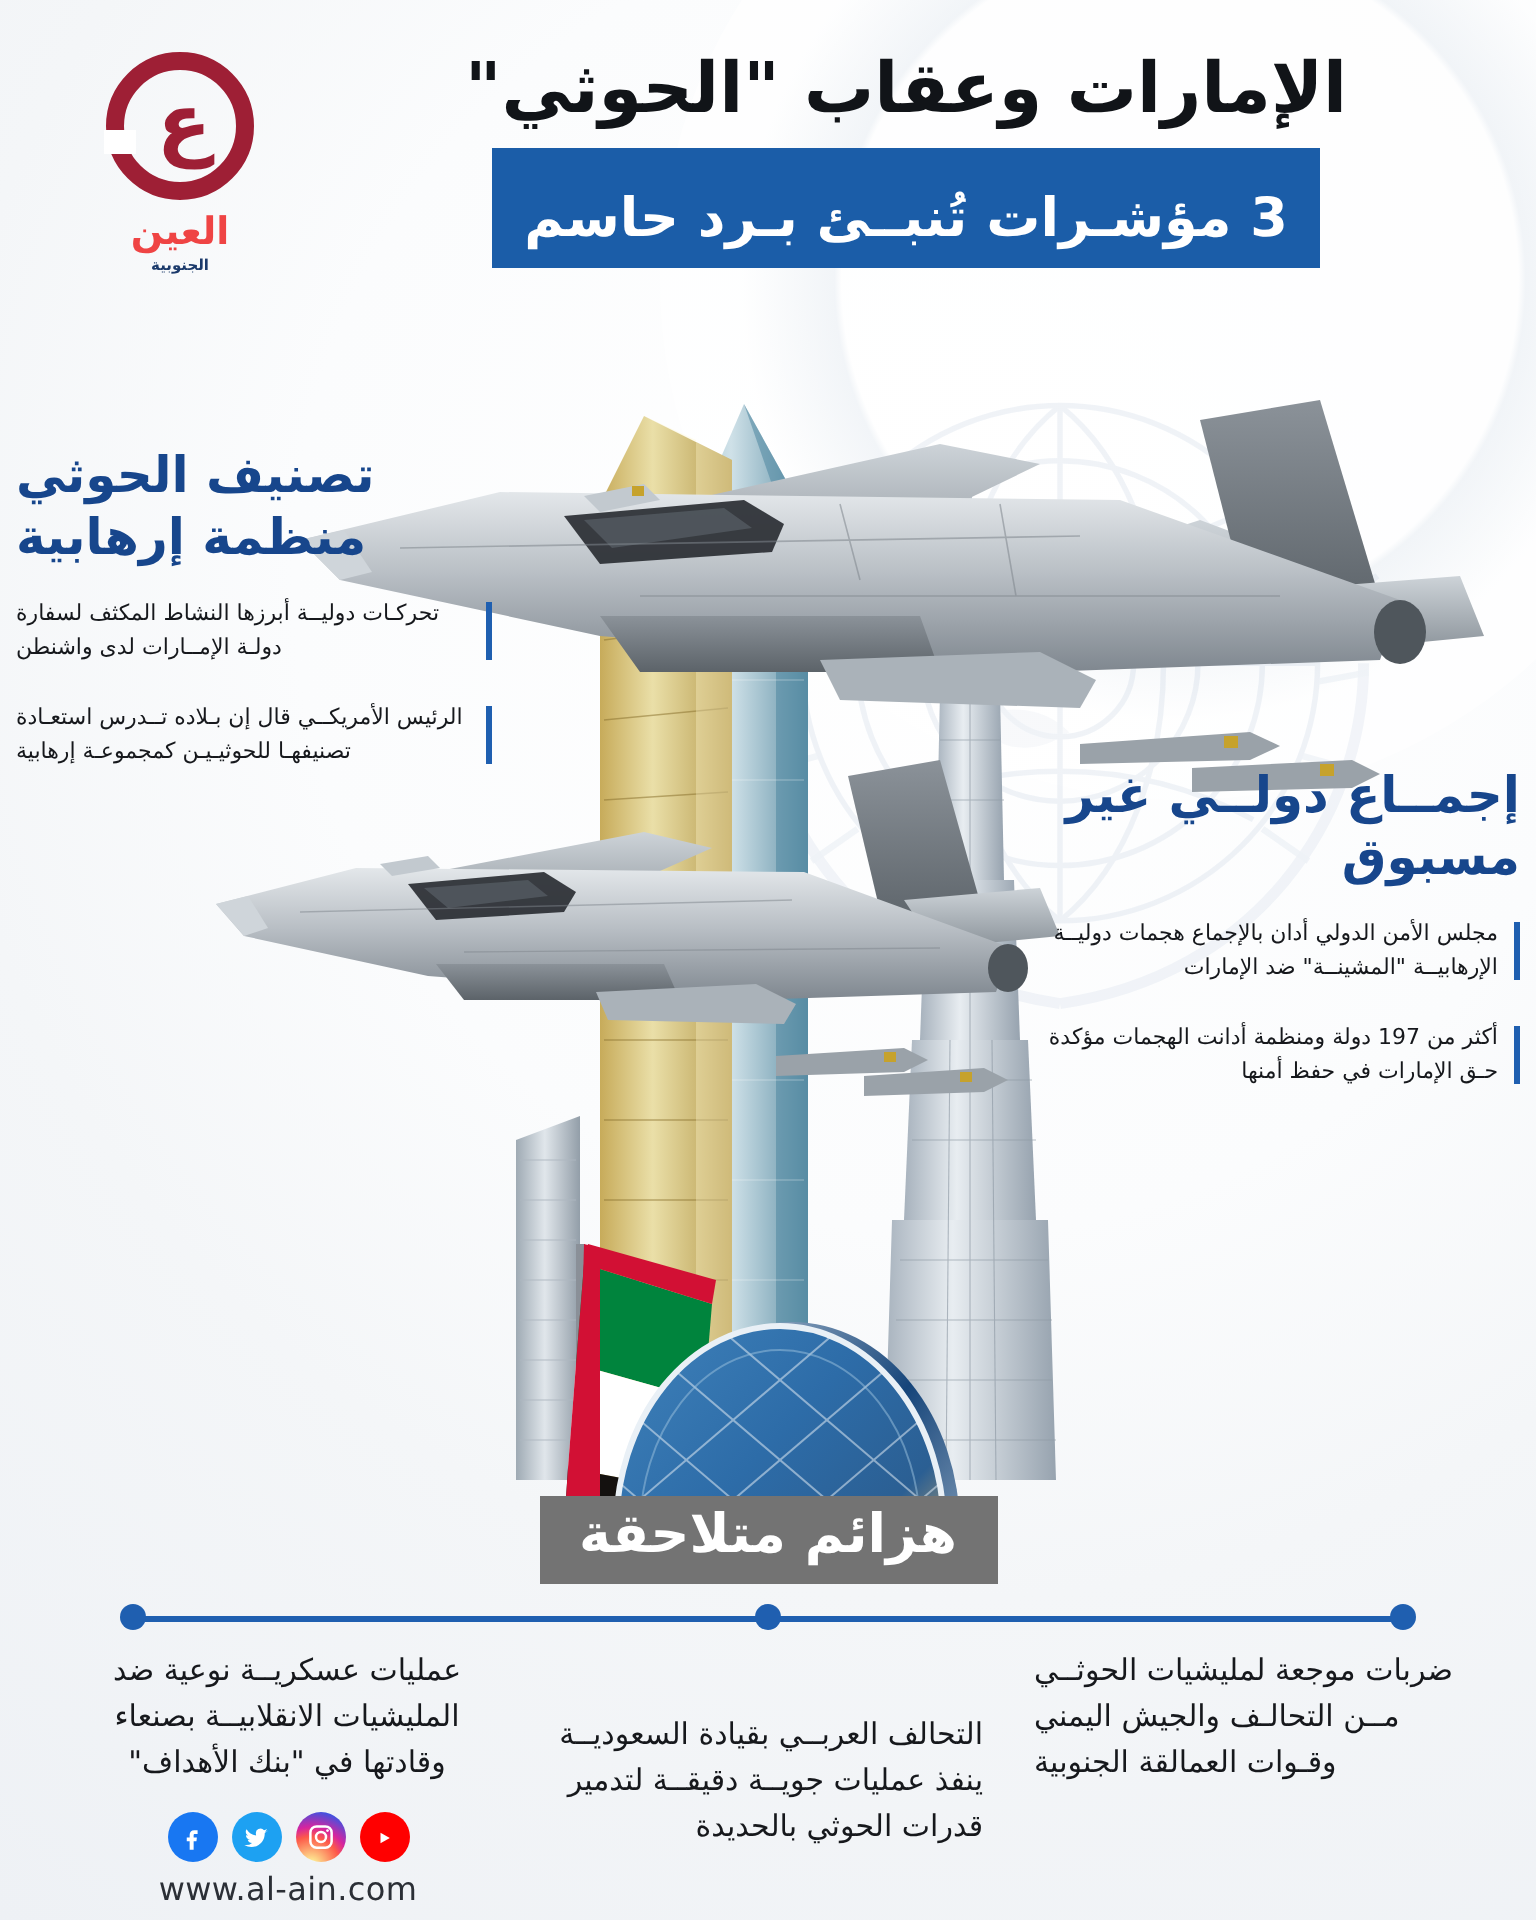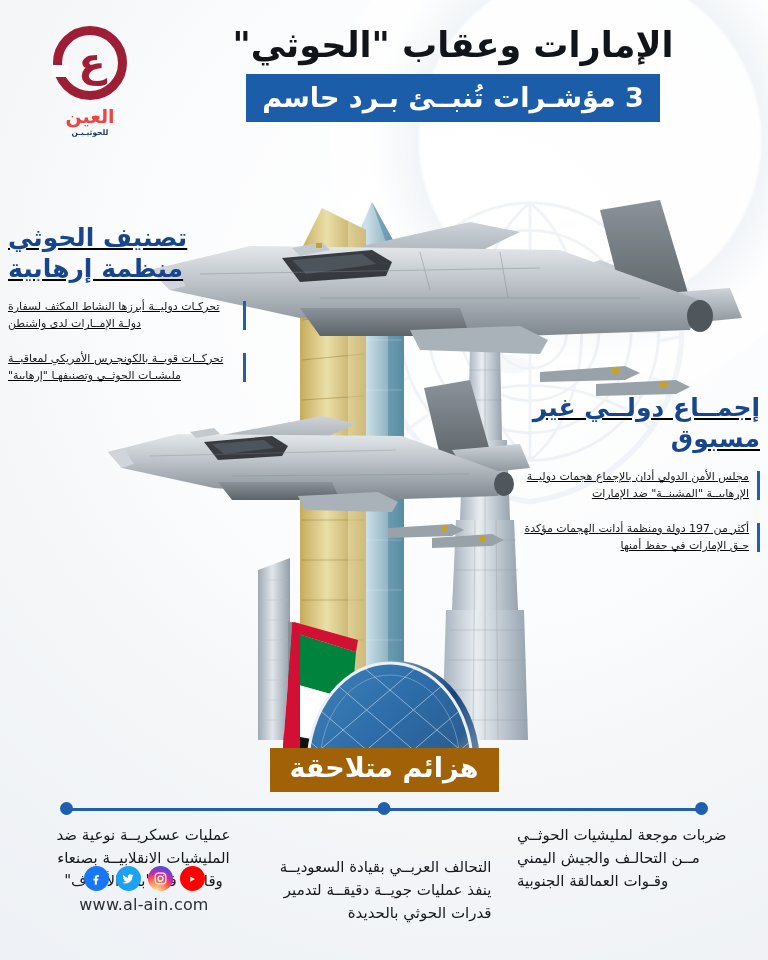--- a/index.html
+++ b/index.html
@@ -60,31 +60,31 @@
     position:absolute;right:30px;top:26px;width:570px;text-align:center;
   }
   .head-title{
     font-size:35px;font-weight:800;color:#111418;letter-spacing:0px;line-height:1.12;
     margin:0 0 9px 0;text-align:center;direction:rtl;
   }
   .head-sub-wrap{display:flex;justify-content:center;}
   .head-sub{
     display:inline-block;background:#1b5da8;color:#ffffff;
     font-size:27px;font-weight:800;line-height:1.18;
-    padding:8px 16px 8px 16px;direction:rtl;white-space:nowrap;
+    padding:20px 16px 8px 16px;direction:rtl;white-space:nowrap;
   }
 
   
   .art{position:absolute;left:0;top:140px;width:768px;height:620px;z-index:2;pointer-events:none;}
   .art svg{width:100%;height:100%;display:block;}
 
   
-  .col{position:absolute;z-index:5;direction:rtl;text-decoration:underline;}
+  .col{position:absolute;z-index:5;direction:rtl;}
   .col-left{left:8px;top:222px;width:238px;text-align:left;}
-  .col-right{right:8px;top:392px;width:258px;text-align:right;}
+  .col-right{right:8px;top:382px;width:258px;text-align:right;}
 
   .sec-title{
     font-size:25px;font-weight:800;color:#17468c;line-height:1.24;
     margin:0 0 14px 0;direction:rtl;
   }
   .col-left .sec-title{text-align:left;}
   .col-right .sec-title{text-align:right;}
 
   .bullet{
     position:relative;font-size:11px;line-height:1.58;color:#16181c;
@@ -93,21 +93,21 @@
   .col-left .bullet{text-align:left;padding-right:11px;}
   .col-right .bullet{text-align:right;padding-right:11px;}
   .bullet::before{
     content:"";position:absolute;right:0;top:3px;bottom:3px;width:3px;background:#1f5fb0;
   }
 
   
   .band{position:absolute;left:0;top:748px;width:768px;z-index:7;}
   .band-title-row{display:flex;justify-content:center;}
   .band-title{
-    display:inline-block;background:#a16207;color:#fff;
+    display:inline-block;background:#737373;color:#fff;
     font-size:27px;font-weight:800;line-height:1.2;padding:4px 20px 8px 20px;
     direction:rtl;
   }
   .timeline{position:relative;margin:10px 60px 0 60px;height:14px;}
   .tl-line{position:absolute;left:10px;right:10px;top:6px;height:2.5px;background:#1f5fb0;}
   .tl-dot{position:absolute;top:0;width:13px;height:13px;border-radius:50%;background:#1f5fb0;}
   .tl-dot.d1{right:0;}
   .tl-dot.d2{right:50%;transform:translateX(50%);}
   .tl-dot.d3{left:0;}
 
@@ -116,21 +116,21 @@
     margin:8px 36px 0 36px;gap:18px;
   }
   .band-col{
     width:215px;font-size:15px;line-height:1.52;color:#16181c;font-weight:500;direction:rtl;
   }
   .band-col.c1{text-align:left;}
   .band-col.c2{text-align:right;margin-top:32px;}
   .band-col.c3{text-align:center;}
 
   
-  .footer{position:absolute;left:44px;top:866px;z-index:9;width:200px;text-align:center;}
+  .footer{position:absolute;left:44px;top:906px;z-index:9;width:200px;text-align:center;}
   .social{display:flex;gap:7px;justify-content:center;align-items:center;}
   .sicon{width:25px;height:25px;border-radius:50%;display:flex;align-items:center;justify-content:center;}
   .sicon svg{display:block;}
   .s-yt{background:#ff0000;}
   .s-ig{background:radial-gradient(circle at 30% 107%,#fdf497 0%,#fdf497 5%,#fd5949 45%,#d6249f 60%,#285AEB 90%);}
   .s-tw{background:#1da1f2;}
   .s-fb{background:#1877f2;}
   .site-url{
     margin-top:4px;font-size:16px;color:#2b2f36;letter-spacing:.2px;direction:ltr;
     font-family:"DejaVu Sans","Liberation Sans",sans-serif;font-weight:400;
@@ -174,21 +174,21 @@
     </svg>
   </div>
 
   <div class="header">
 
     <div class="logo">
       <div class="logo-mark">
         <span class="logo-glyph">ع</span>
       </div>
       <div class="logo-name">العين</div>
-      <div class="logo-sub">للحوثيـيـن</div>
+      <div class="logo-sub">الجنوبية</div>
     </div>
 
     <div class="head-texts">
       <h1 class="head-title">الإمارات وعقاب "الحوثي"</h1>
       <div class="head-sub-wrap">
         <span class="head-sub">3 مؤشـرات تُنبــئ بـرد حاسم</span>
       </div>
     </div>
   </div>
 
@@ -408,21 +408,21 @@
           <path d="M150 316 L396 310"></path>
             <path d="M232 336 L470 334"></path>
         </g>
       </g>
     </svg>
   </div>
 
   <div class="col col-left">
     <h2 class="sec-title">تصنيف الحوثي منظمة إرهابية</h2>
     <div class="bullet">تحركـات دوليــة أبرزها النشاط المكثف لسفارة دولـة الإمــارات لدى واشنطن</div>
-    <div class="bullet">تحركــات قويــة بالكونجـرس الأمريكي لمعاقبــة مليشيـات الحوثــي وتصنيفهـا "إرهابية"</div>
+    <div class="bullet">الرئيس الأمريكــي قال إن بـلاده تــدرس استعـادة تصنيفهـا للحوثيـيـن كمجموعـة إرهابية</div>
   </div>
 
   <div class="col col-right">
     <h2 class="sec-title">إجمــاع دولــي غير مسبوق</h2>
     <div class="bullet">مجلس الأمن الدولي أدان بالإجماع هجمات دوليــة الإرهابيــة "المشينــة" ضد الإمارات</div>
     <div class="bullet">أكثر من 197 دولة ومنظمة أدانت الهجمات مؤكدة حـق الإمارات في حفظ أمنها</div>
   </div>
 
   <div class="band">
     <div class="band-title-row">

